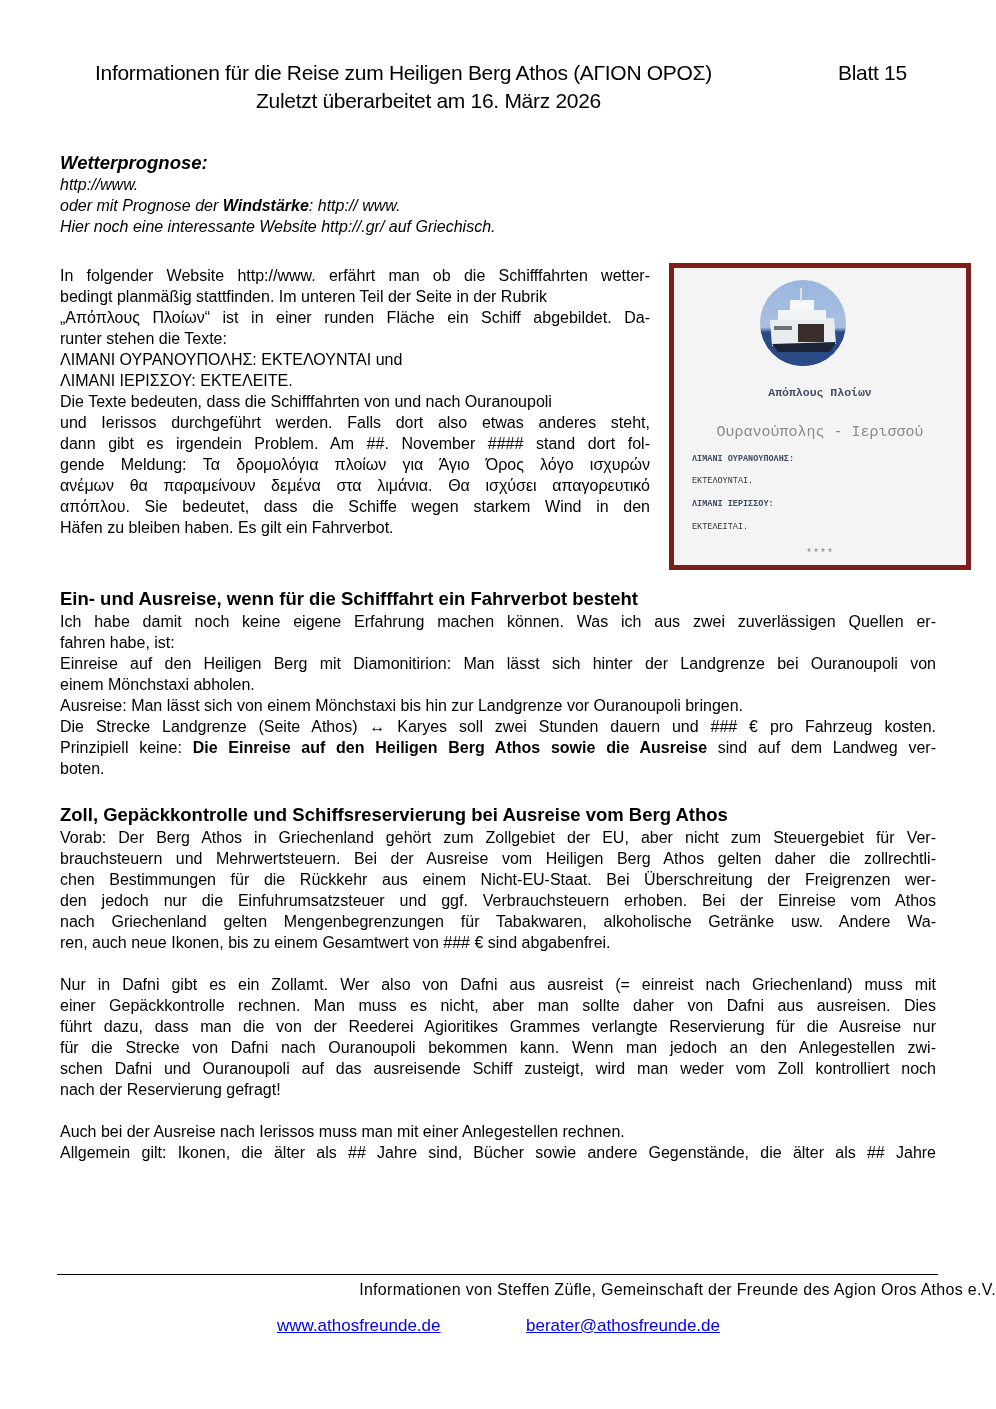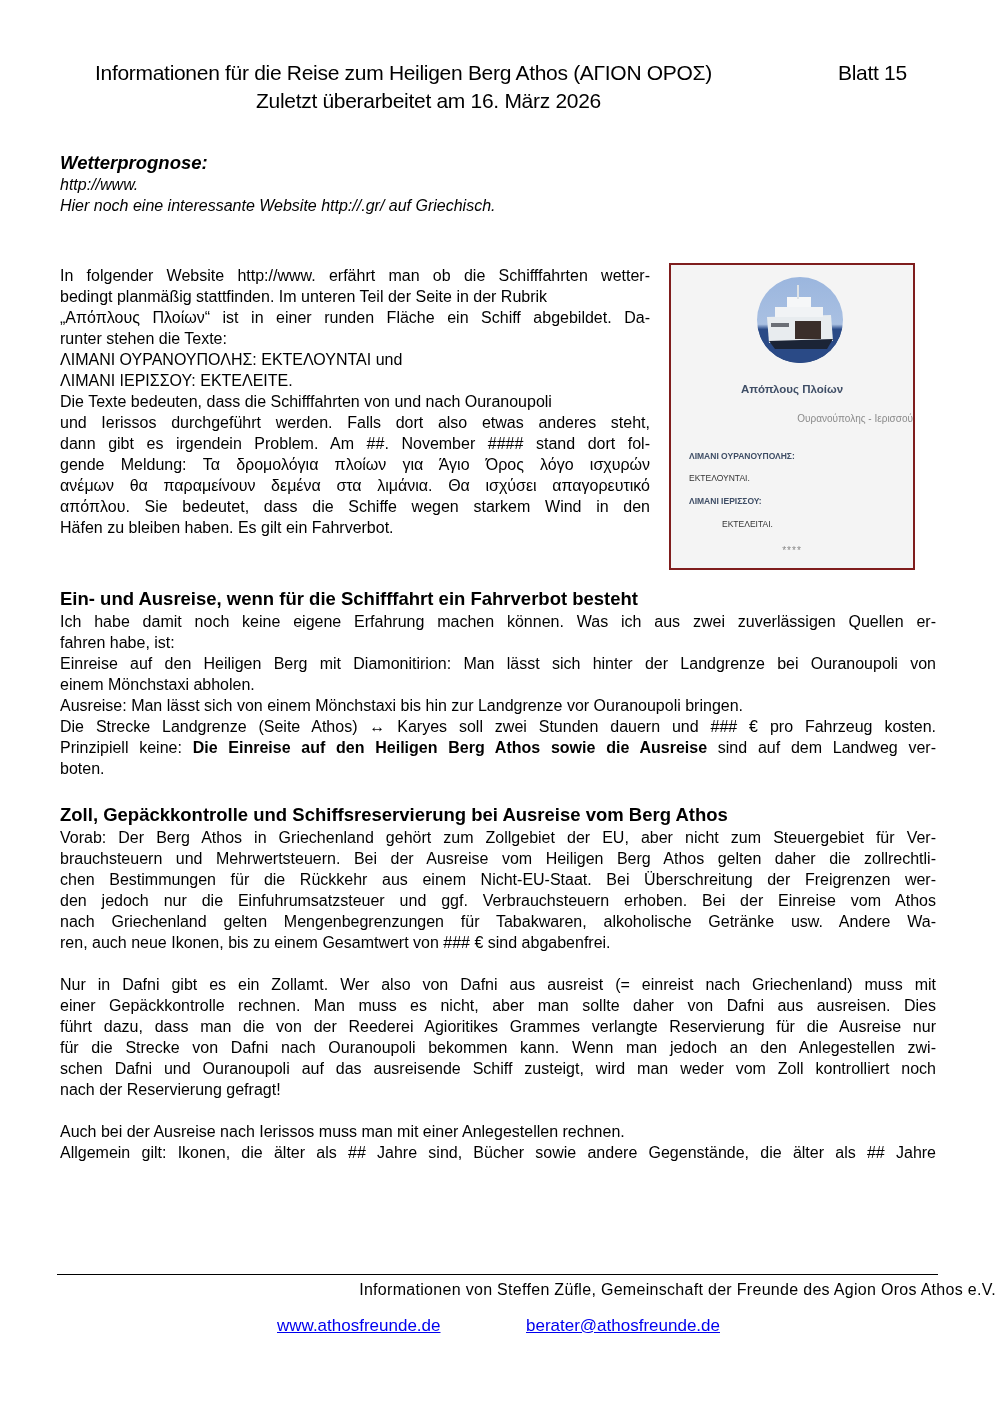--- a/index.html
+++ b/index.html
@@ -17,33 +17,33 @@
     position: absolute; left: 256px; top: 88px;
     font-size: 21px; line-height: 26px; letter-spacing: -0.3px; white-space: nowrap;
   }
   .block { position: absolute; left: 60px; font-size: 16px; line-height: 21px; }
   .h { font-weight: bold; font-size: 18.5px; line-height: 22px; }
   .line { white-space: nowrap; }
   .b { font-weight: bold; }
   .justify-line { display: block; text-align: justify; text-align-last: justify; white-space: normal; }
 
   .card {
-    position: absolute; left: 669px; top: 263px; width: 246px; height: 307px;
-    border: 2px solid #7f1d1d; background: #f4f4f4; box-sizing: border-box;
-    font-family: Liberation Sans, sans-serif;
+    position: absolute; left: 669px; top: 263px; width: 302px; height: 307px;
+    border: 5px solid #7f1d1d; background: #f4f4f4; box-sizing: border-box;
+    font-family: Liberation Mono, monospace;
   }
   .ship {
     position: absolute; left: 86px; top: 12px; width: 86px; height: 86px;
     border-radius: 50%; overflow: hidden;
     background: linear-gradient(#9bb6de 0%, #a9c0e2 55%, #3a5a95 60%, #203f78 100%);
   }
   .card-title { position: absolute; top: 118px; width: 100%; text-align: center;
     font-size: 11.5px; font-weight: bold; color: #3f4e66; }
-  .card-sub { position: absolute; top: 148px; width: 100%; text-align: right;
-    font-size: 10px; color: #8a8a8a; }
+  .card-sub { position: absolute; top: 156px; width: 100%; text-align: center;
+    font-size: 15px; color: #8a8a8a; }
   .card-item { position: absolute; left: 18px; font-size: 8.5px; color: #333; }
   .card-item.bold { font-weight: bold; color: #3f4e66; }
   .card-stars { position: absolute; top: 280px; width: 100%; text-align: center;
     font-size: 10px; color: #888; letter-spacing: 1px; }
 
   .footer-rule { position: absolute; left: 57px; top: 1274px; width: 881px; height: 1px; background: #000; }
   .footer-text { position: absolute; left: 0; top: 1280px; width: 996px; text-align: right;
     font-size: 16px; line-height: 20px; letter-spacing: 0.3px; }
   .footer-link { position: absolute; top: 1316px; font-size: 17px; color: #0000ee; text-decoration: underline; }
 </style>
@@ -52,20 +52,23 @@
 
 <div class="header-title">
   <span>Informationen für die Reise zum Heiligen Berg Athos (ΑΓΙΟΝ ΟΡΟΣ)</span>
   <span class="blatt">Blatt  15</span>
 </div>
 <div class="header-sub">Zuletzt überarbeitet am  16. März 2026</div>
 
 <div class="block" style="top:152px;font-style:italic;">
   <div class="h">Wetterprognose:</div>
   <div class="line">http://www.</div>
+  <div class="line">
+    <span>oder mit Prognose der </span><span class="b">Windstärke</span><span>: http:// www.</span>
+  </div>
   <div class="line">Hier noch eine interessante Website http://.gr/ auf Griechisch.</div>
 </div>
 
 <div class="block" style="top:265px; width:590px;">
   <div class="justify-line">In folgender Website http://www. erfährt man ob die Schifffahrten wetter-</div>
   <div class="line">bedingt planmäßig stattfinden. Im unteren Teil der Seite in der Rubrik</div>
   <div class="justify-line">„Απόπλους Πλοίων“ ist in einer runden Fläche ein Schiff abgebildet. Da-</div>
   <div class="line">runter stehen die Texte:</div>
   <div class="line">ΛΙΜΑΝΙ ΟΥΡΑΝΟΥΠΟΛΗΣ: ΕΚΤΕΛΟΥΝΤΑΙ und</div>
   <div class="line">ΛΙΜΑΝΙ ΙΕΡΙΣΣΟΥ: ΕΚΤΕΛΕΙΤΕ.</div>
@@ -89,21 +92,21 @@
       <rect x="38" y="44" width="26" height="18" fill="#3a2e2a"></rect>
       <rect x="14" y="46" width="18" height="4" fill="#6b6f76"></rect>
       <polygon points="12,64 76,62 70,72 18,72" fill="#1b2436"></polygon>
     </svg>
   </div>
   <div class="card-title">Απόπλους Πλοίων</div>
   <div class="card-sub">Ουρανούπολης - Ιερισσού</div>
   <div class="card-item bold" style="top:186px;">ΛΙΜΑΝΙ ΟΥΡΑΝΟΥΠΟΛΗΣ:</div>
   <div class="card-item" style="top:208px;">ΕΚΤΕΛΟΥΝΤΑΙ.</div>
   <div class="card-item bold" style="top:231px;">ΛΙΜΑΝΙ ΙΕΡΙΣΣΟΥ:</div>
-  <div class="card-item" style="top:254px;margin-left:33px;">ΕΚΤΕΛΕΙΤΑΙ.</div>
+  <div class="card-item" style="top:254px;">ΕΚΤΕΛΕΙΤΑΙ.</div>
   <div class="card-stars">****</div>
 </div>
 
 <div class="block" style="top:588px; width:876px;">
   <div class="h" style="margin-bottom:1px;">Ein- und Ausreise, wenn für die Schifffahrt ein Fahrverbot besteht</div>
   <div class="justify-line">Ich habe damit noch keine eigene Erfahrung machen können. Was ich aus zwei zuverlässigen Quellen er-</div>
   <div class="line">fahren habe, ist:</div>
   <div class="justify-line">Einreise auf den Heiligen Berg mit Diamonitirion: Man lässt sich hinter der Landgrenze bei Ouranoupoli von</div>
   <div class="line">einem Mönchstaxi abholen.</div>
   <div class="line">Ausreise: Man lässt sich von einem Mönchstaxi bis hin zur Landgrenze vor Ouranoupoli bringen.</div>

